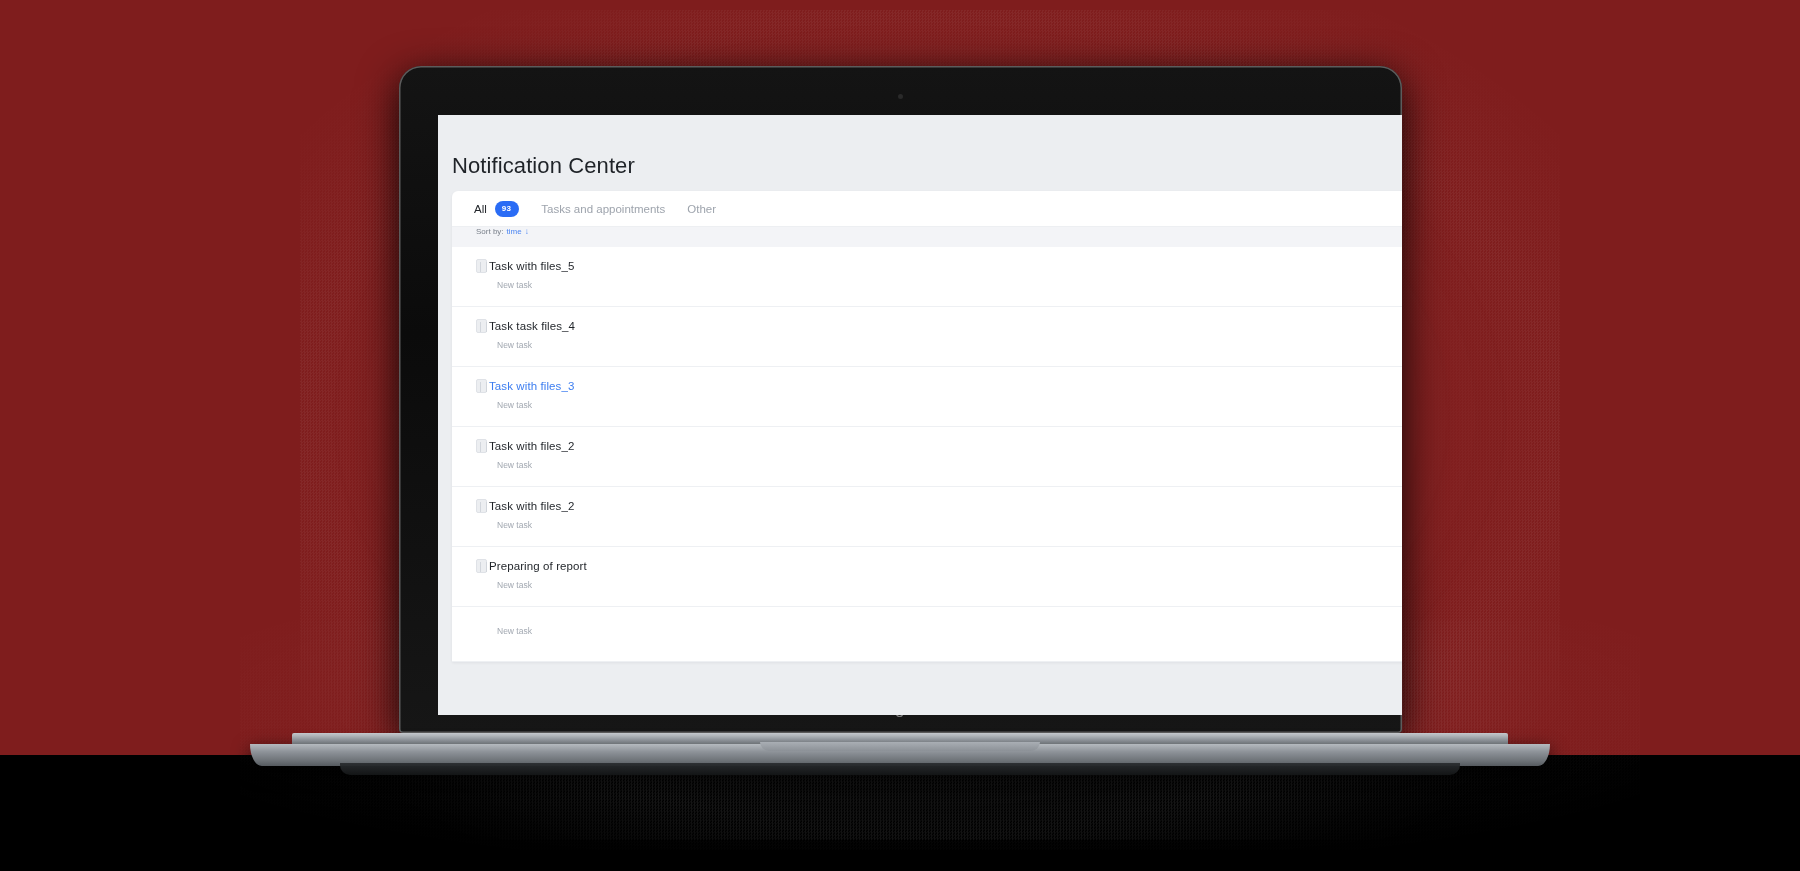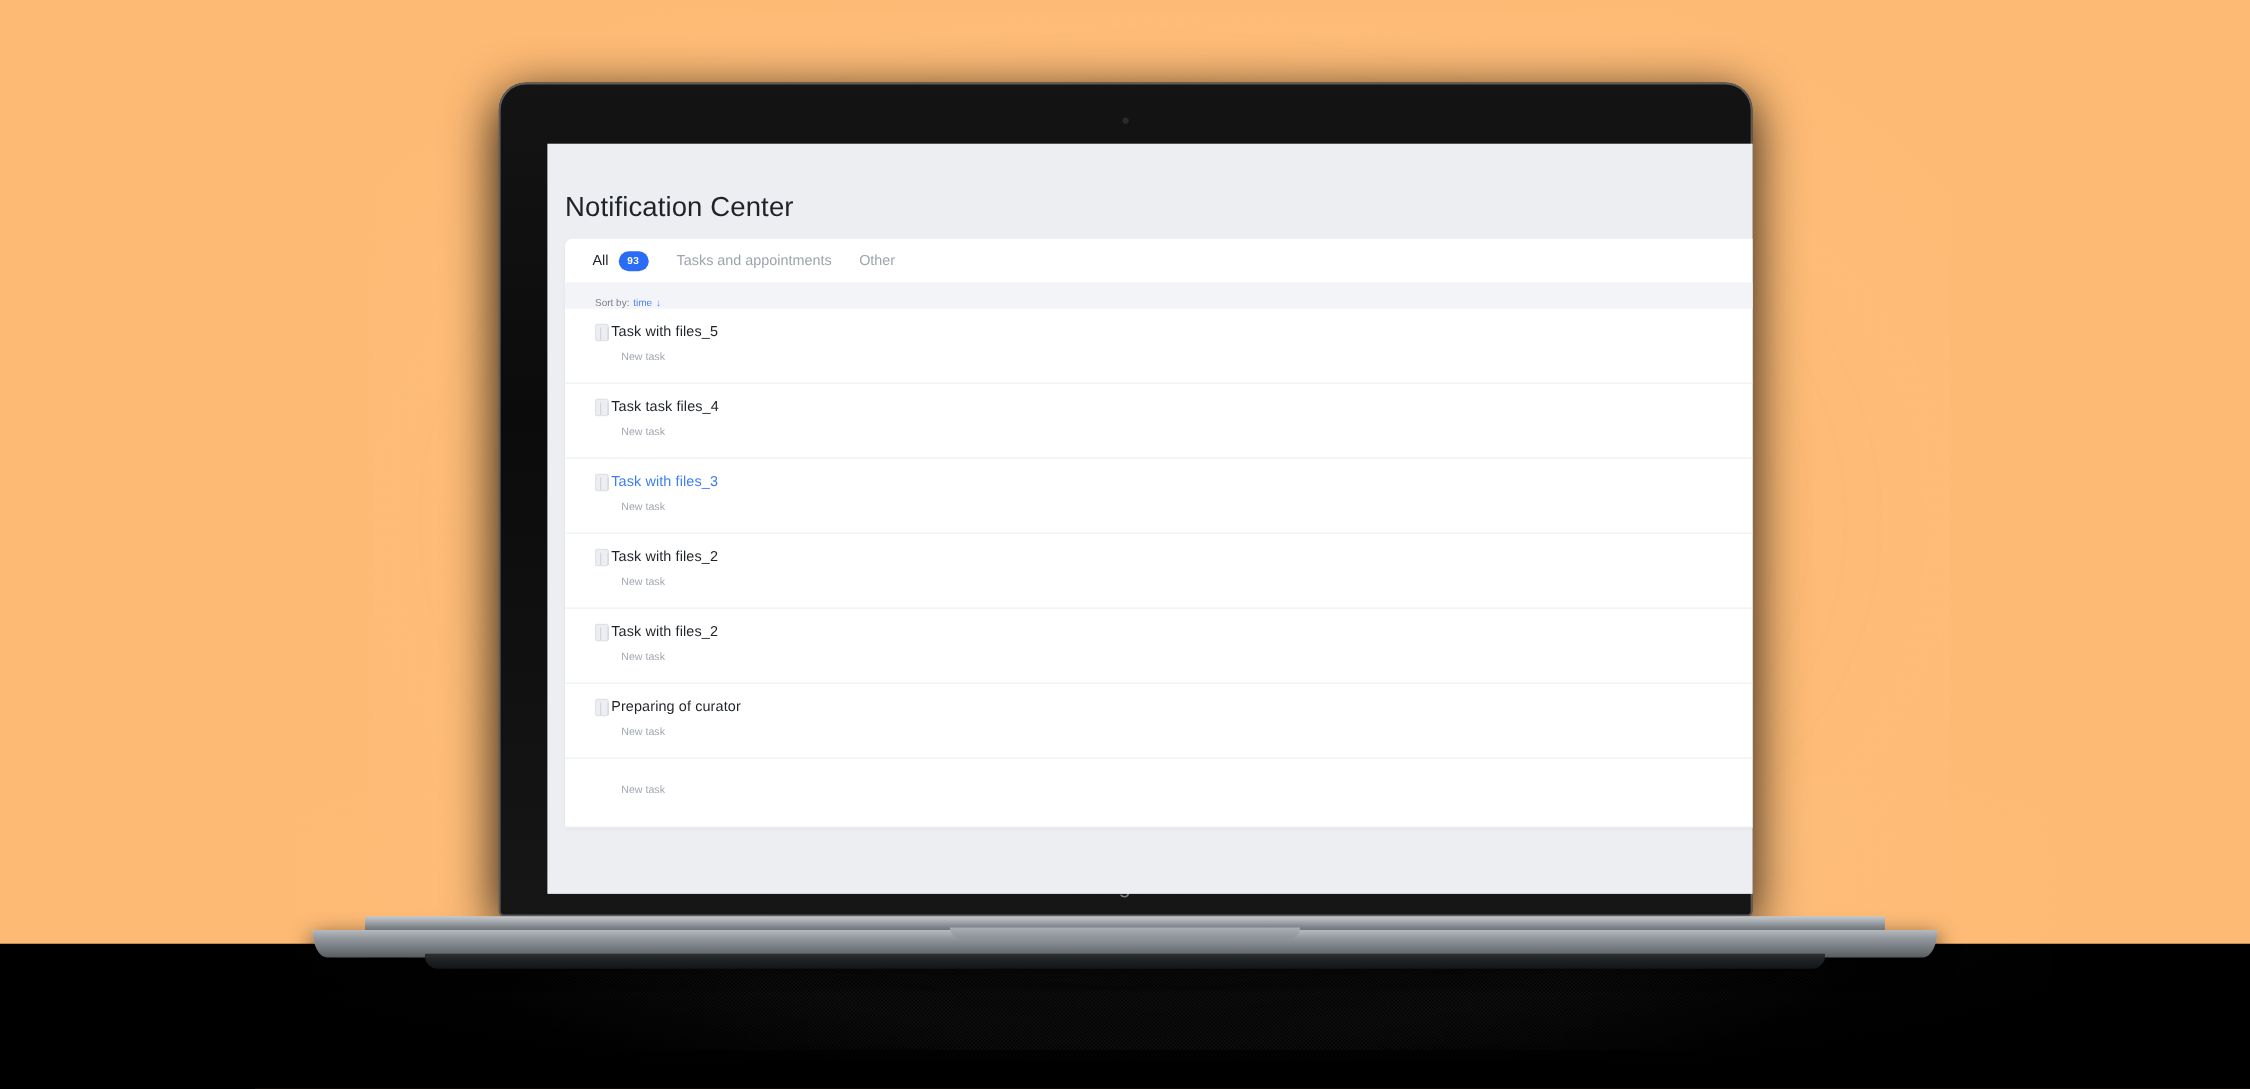--- a/index.html
+++ b/index.html
@@ -9,21 +9,21 @@
     height: 871px;
     background: #000000;
     font-family: "Liberation Sans", sans-serif;
     overflow: hidden;
   }
 
   #stage {
     position: relative;
     width: 1800px;
     height: 755px;
-    background: #fdba74;
+    background: #7f1d1d;
   }
 
   
   .halo {
     position: absolute;
     left: 330px; top: 22px;
     width: 1180px; height: 790px;
     border-radius: 60px;
     background:
       radial-gradient(ellipse at 50% 50%, rgba(255,255,255,0.055) 0%, rgba(255,255,255,0.03) 45%, rgba(255,255,255,0.0) 72%);
@@ -145,21 +145,21 @@
     font-weight: 700;
     letter-spacing: .3px;
     filter: blur(.25px);
   }
 
   
   .sortbar {
     height: 20px;
     background: #f3f4f7;
     display: flex;
-    align-items: flex-end;
+    align-items: flex-start;
     padding-left: 24px;
     font-size: 8px;
     color: #7a818b;
     gap: 3px;
   }
   .sortbar .sv { color: #4c86f2; }
   .sortbar .arr { color: #4c86f2; font-size: 8px; }
 
   
   .row {
@@ -314,21 +314,21 @@
           <div class="row-head">
             <span class="doc-icon"></span>
             <span class="row-title">Task with files_2</span>
           </div>
           <div class="row-sub">New task</div>
         </div>
 
         <div class="row">
           <div class="row-head">
             <span class="doc-icon"></span>
-            <span class="row-title">Preparing of curator</span>
+            <span class="row-title">Preparing of report</span>
           </div>
           <div class="row-sub">New task</div>
         </div>
 
         <div class="row">
           <div class="row-sub">New task</div>
         </div>
 
 
       </div>

